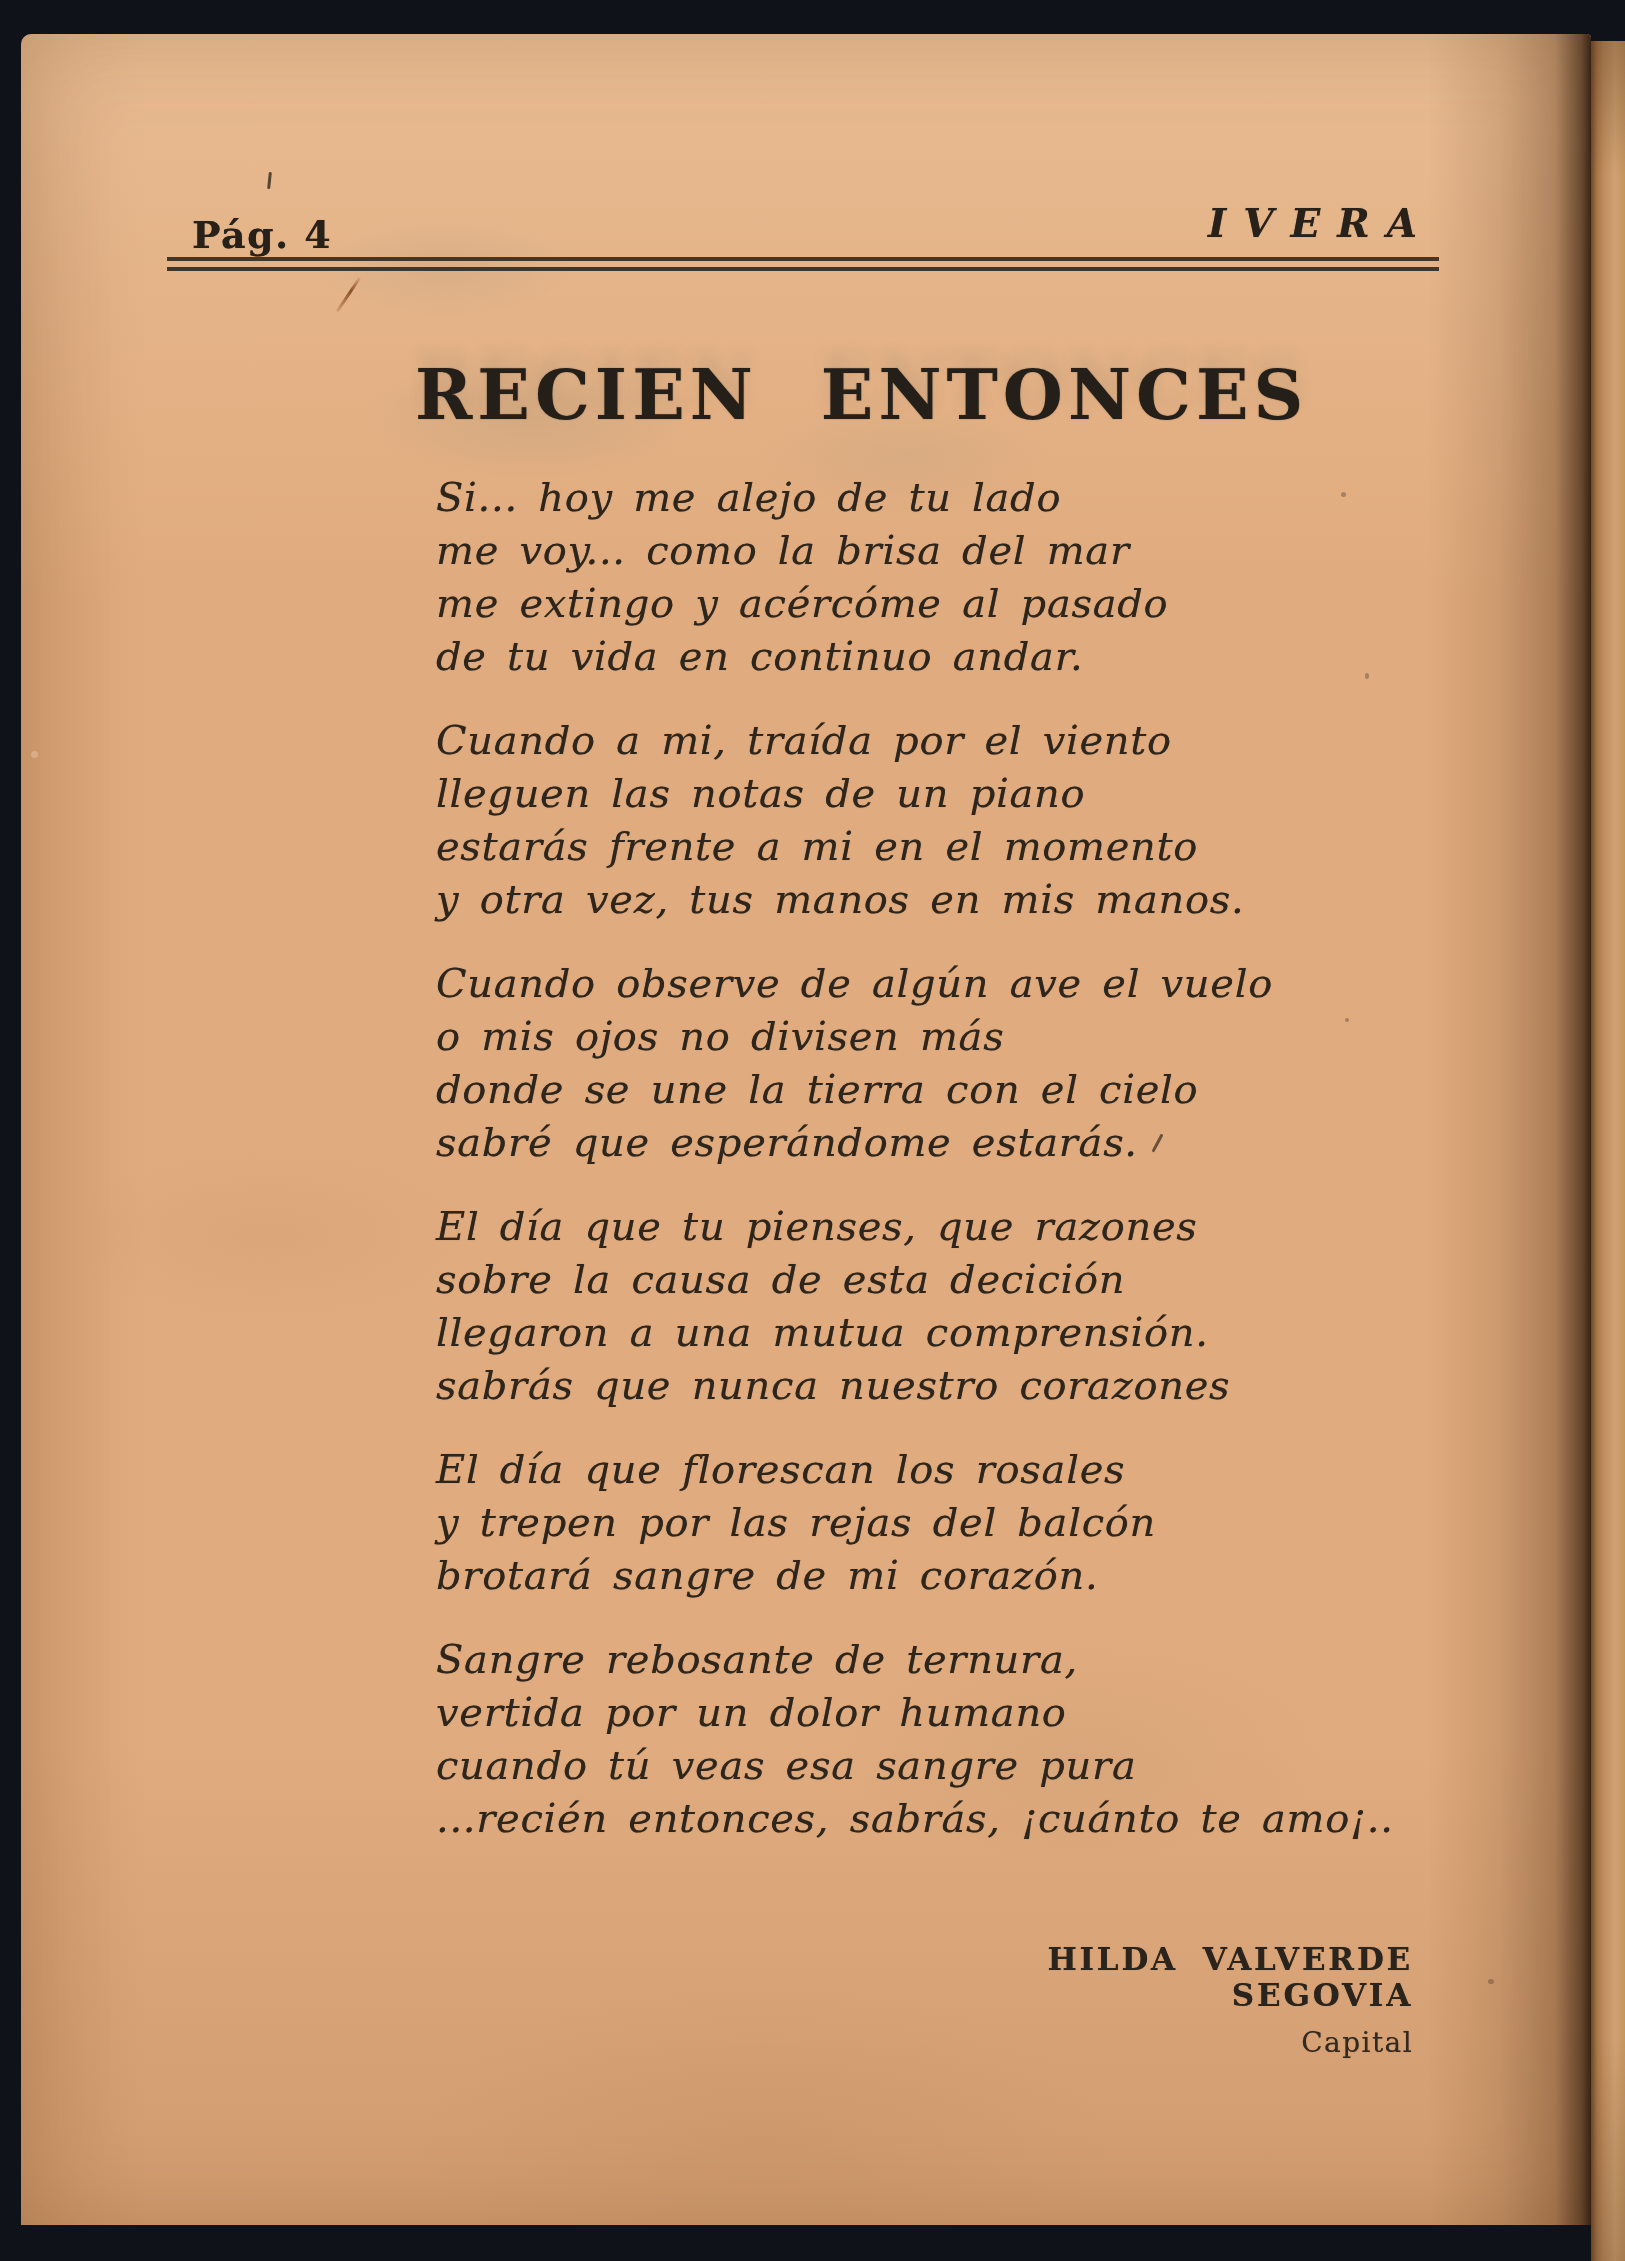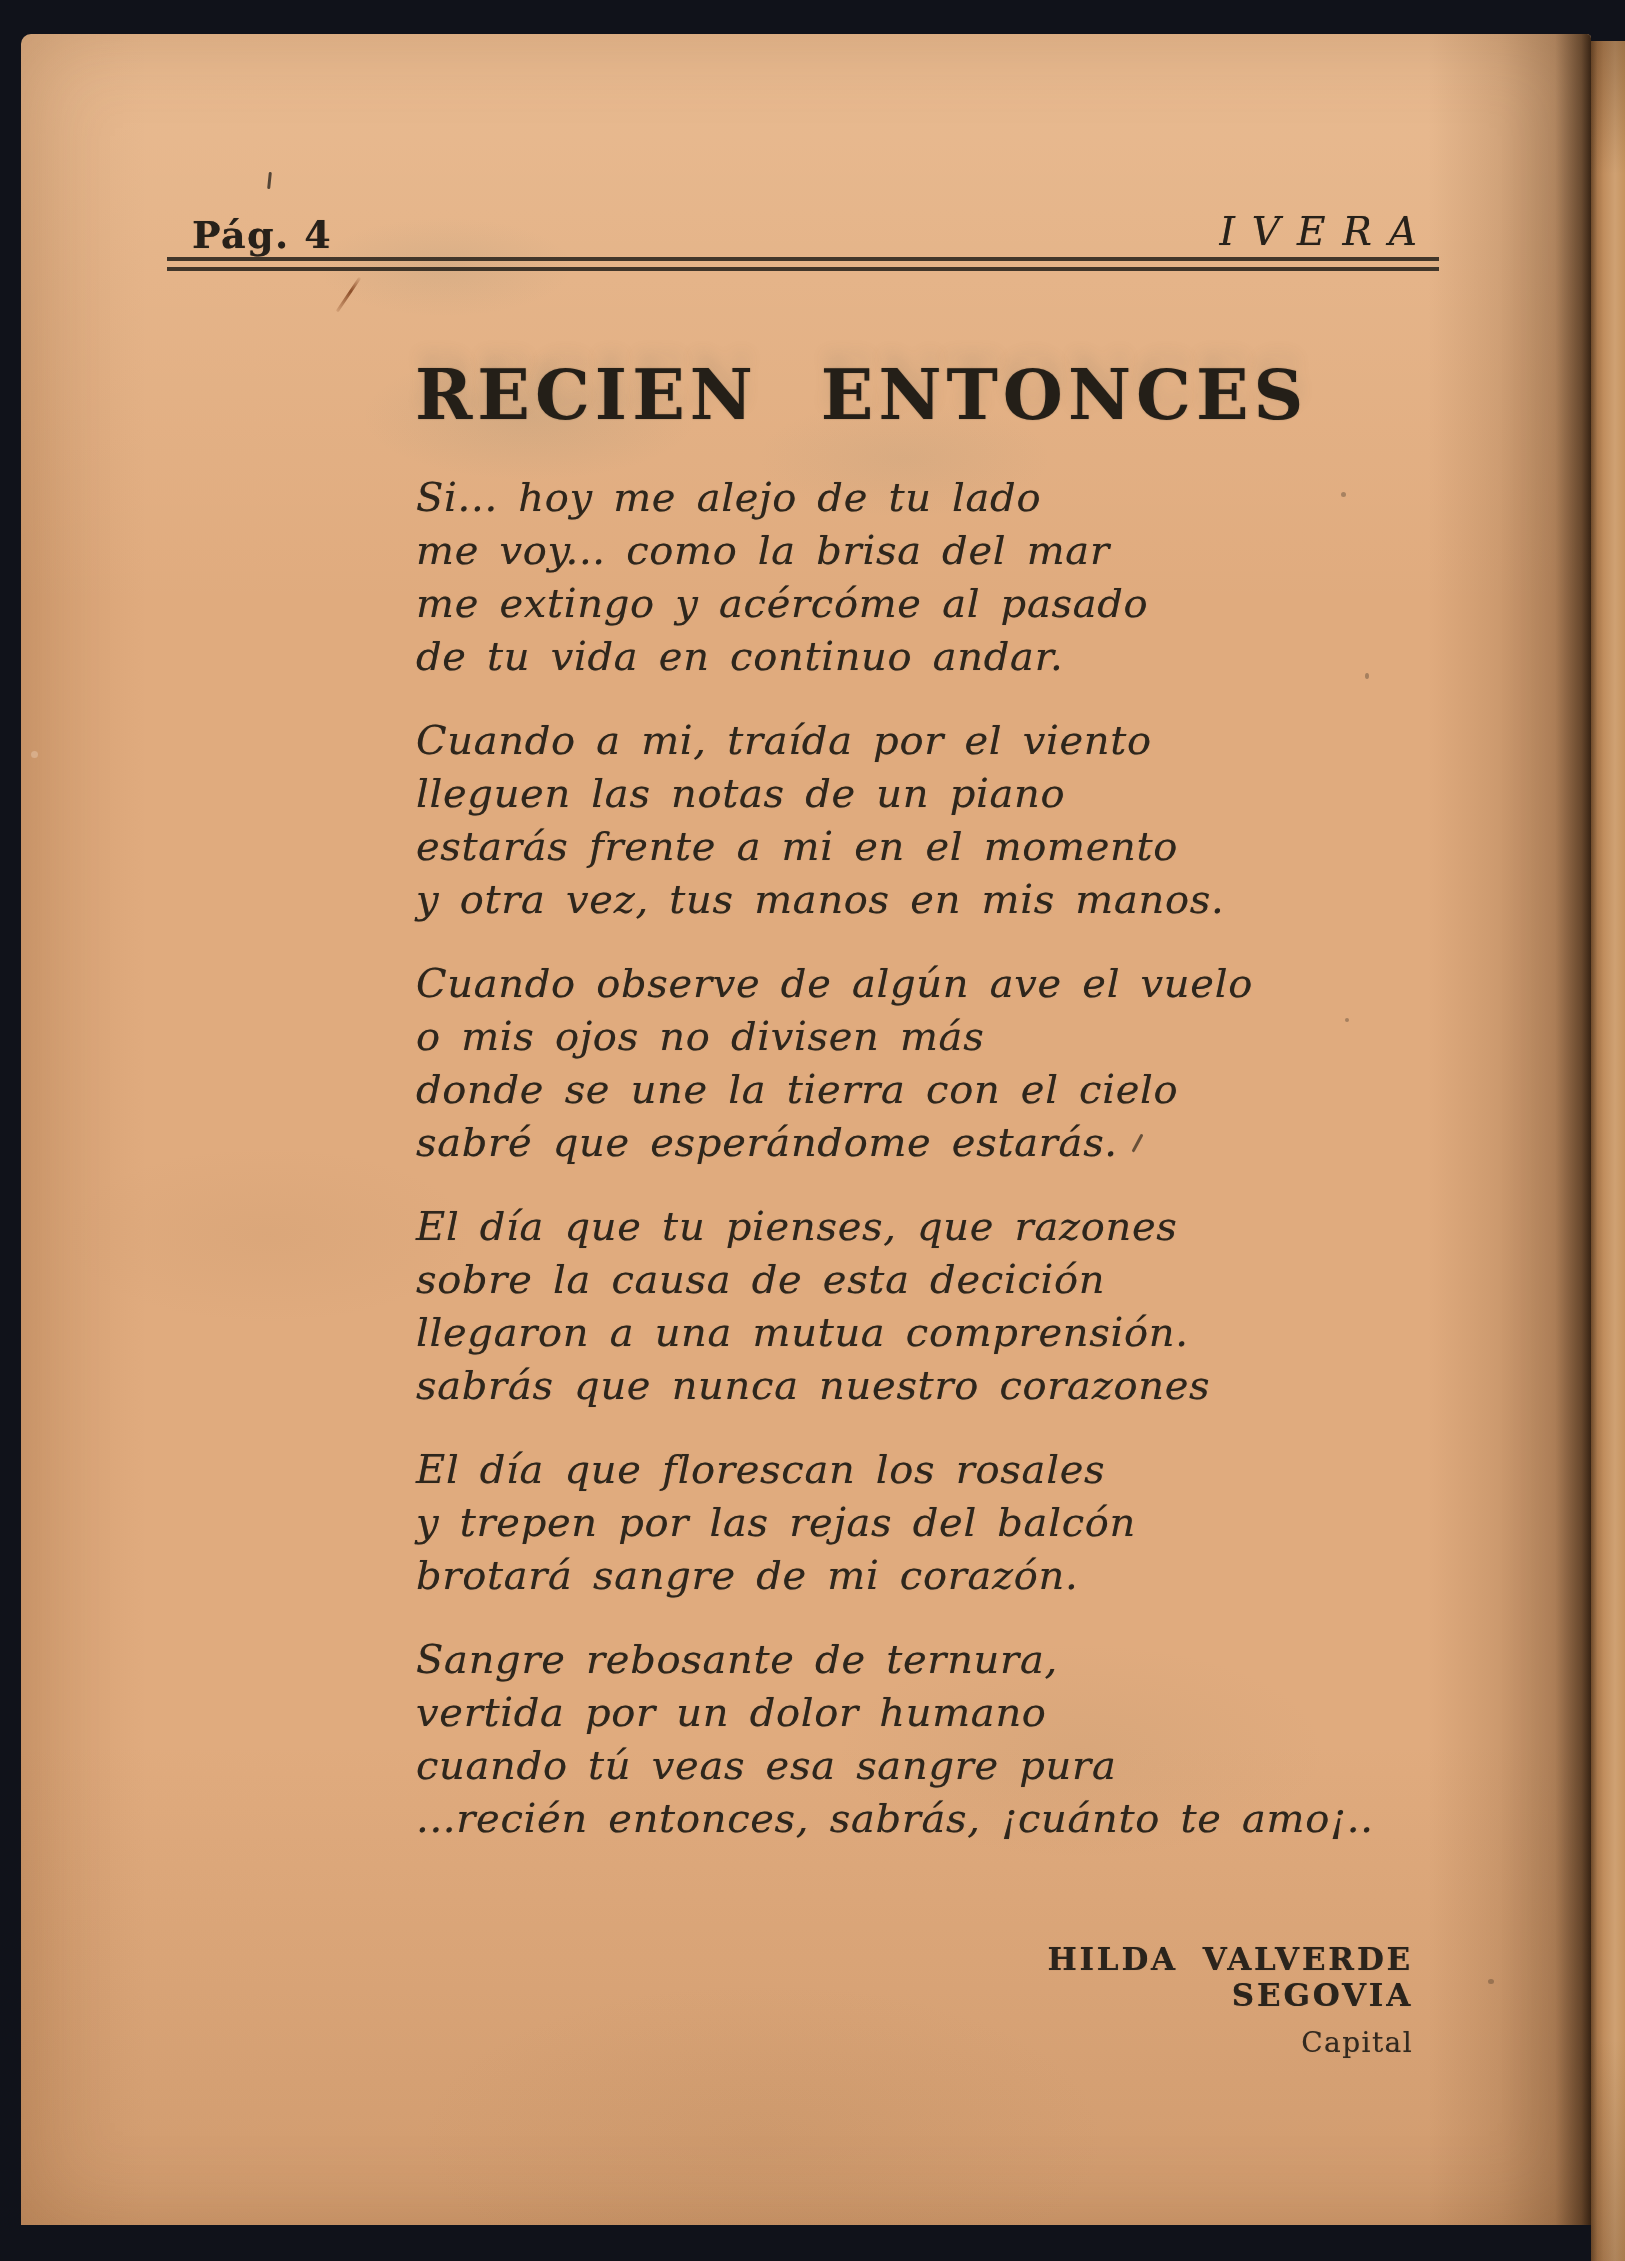--- a/index.html
+++ b/index.html
@@ -52,22 +52,22 @@
       linear-gradient(90deg, #6e4a2a 0px, #a9784b 6.4px, #c08d5d 12.7px, #cfa173 24px, #c6945f 34px);
   }
   
   .pageno{
     position:absolute;left:171px;top:178px;
     font-size:38px;font-weight:bold;color:#27211a;
     letter-spacing:1.4px;
     text-shadow:0 0 0.7px rgba(39,33,26,0.6);
   }
   .masthead{
-    position:absolute;right:157px;top:175px;
-    font-size:39px;font-weight:normal;font-style:italic;color:#27211a;
+    position:absolute;right:157px;top:166px;
+    font-size:39px;font-weight:bold;font-style:italic;color:#27211a;
     letter-spacing:17px;
     text-shadow:0 0 0.7px rgba(39,33,26,0.6);
   }
   .rule{
     position:absolute;left:146px;width:1272px;height:3.5px;
     background:#2a241d;opacity:0.88;
   }
   .rule1{top:223px;}
   .rule2{top:233px;}
   
@@ -89,21 +89,21 @@
   
   .title{
     position:absolute;left:382px;top:308px;margin:12px;
     font-size:69px;font-weight:bold;font-style:normal;color:#241f18;
     letter-spacing:5px;word-spacing:34px;
     text-shadow:0 0 1.4px rgba(50,42,32,0.45), 0 -14px 15.5px rgba(100,100,85,0.14);
     white-space:nowrap;
   }
   
   .poem{
-    position:absolute;left:395px;top:437px;width:1074px;
+    position:absolute;left:415px;top:437px;width:1074px;
     font-style:italic;font-size:40px;line-height:53px;
     color:#2e261c;letter-spacing:0.7px;word-spacing:7px;
     text-shadow:0 0 0.7px rgba(46,38,28,0.55);
   }
   .stanza{margin:0 0 31px 0;}
   .line{white-space:nowrap;}
   .pen-tick{
     display:inline-block;width:2.8px;height:20px;margin-left:18.4px;margin-bottom:2.8px;
     background:#4a3a28;transform:rotate(28deg);border-radius:1.4px;opacity:.8;
     vertical-align:baseline;

